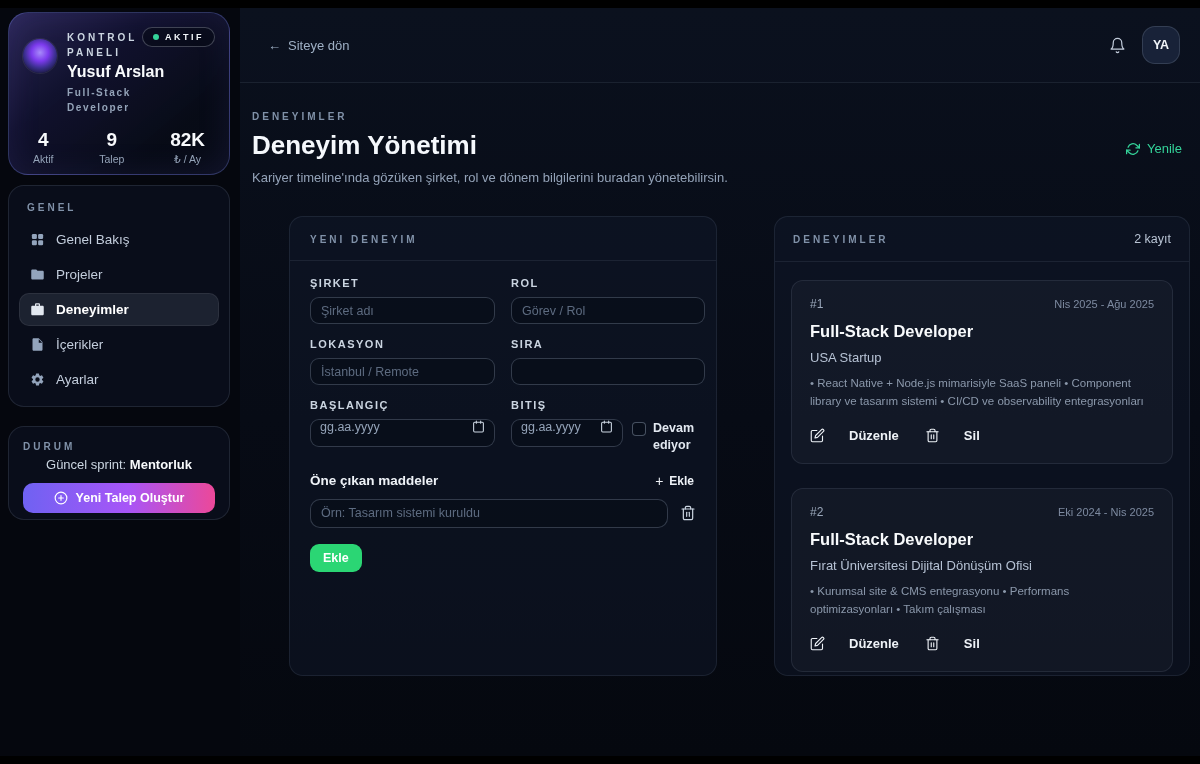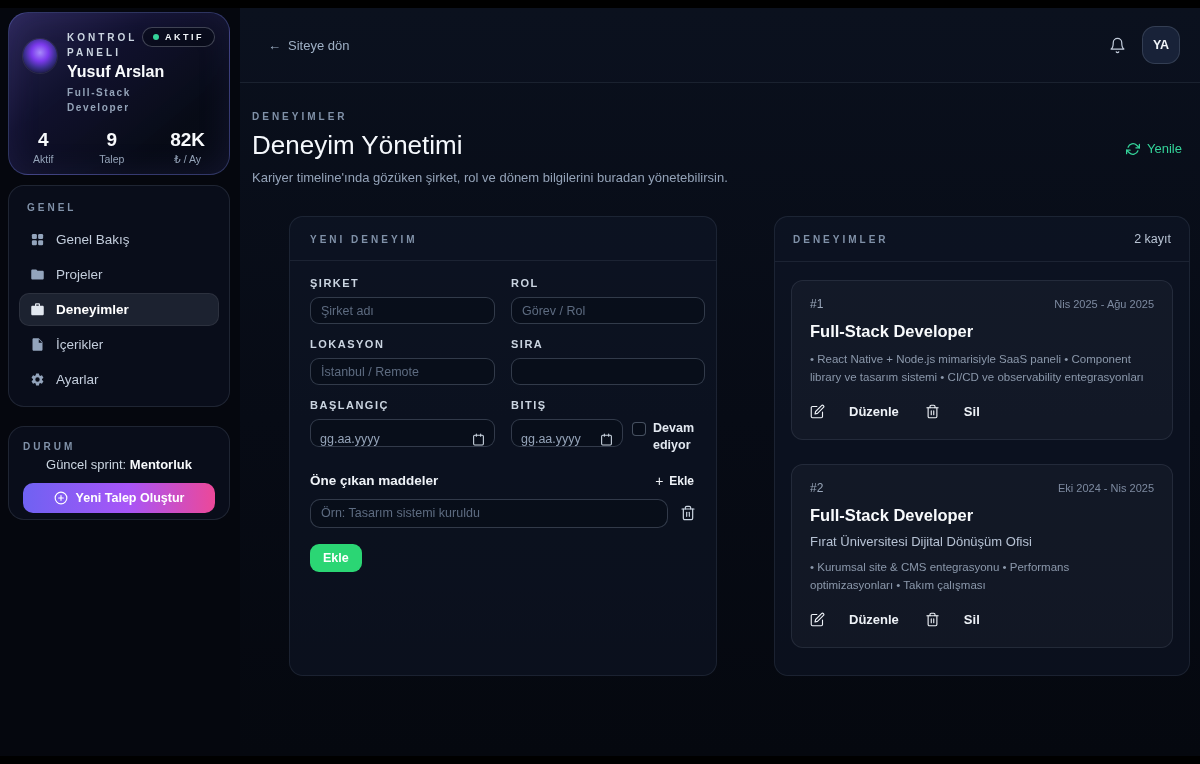--- a/index.html
+++ b/index.html
@@ -54,38 +54,38 @@
   .back-link { display:flex; align-items:center; gap:7px; color:#9fb0c5; font-size:13px; cursor:pointer; }
   .topbar-right { display:flex; align-items:center; gap:16px; }
   .bell { color:#c3cddc; cursor:pointer; display:flex; }
   .bell svg { width:17px; height:17px; }
   .user-chip { width:38px; height:38px; border-radius:13px; background:#182238; border:1px solid rgba(148,163,184,.22);
     color:#f1f5f9; font-size:12.5px; font-weight:bold; display:flex; align-items:center; justify-content:center; cursor:pointer; }
 
   .main { padding:28px 10px 0 12px; }
   .page-head { display:flex; justify-content:space-between; align-items:flex-start; }
   .eyebrow { font-size:10px; font-weight:bold; letter-spacing:3px; color:#8091a8; }
-  .page-title { font-size:26px; font-weight:normal; color:#f5f8fc; margin-top:8px; }
+  .page-title { font-size:26px; font-weight:bold; color:#f5f8fc; margin-top:8px; }
   .page-sub { font-size:13px; color:#94a3b8; margin-top:9px; }
   .refresh { display:flex; align-items:center; gap:7px; color:#34d399; font-size:13px; cursor:pointer; margin-top:30px; margin-right:8px; }
   .refresh svg { width:14px; height:14px; }
 
   .columns { display:flex; gap:20px; margin-top:31px; }
   .panel { background:rgba(15,23,42,.50); border:1px solid rgba(148,163,184,.13); border-radius:14px; height:460px;margin-left:37px; }
   .form-panel { width:428px; flex:0 0 428px; }
   .form-head { padding:17px 20px 15px 20px; border-bottom:1px solid rgba(148,163,184,.12); }
   .form-title { font-size:17px; font-weight:bold; color:#f8fafc; margin-top:6px; }
   .form-body { padding:16px 20px; }
   .fgrid { display:grid; grid-template-columns:1fr 1fr; column-gap:16px; row-gap:14px; }
   .flabel { font-size:11px; font-weight:bold; letter-spacing:1.5px; color:#cbd5e1; display:block; margin-bottom:8px; }
   .tinput { width:100%; height:27px; background:rgba(3,8,18,.35); border:1px solid rgba(148,163,184,.30); border-radius:9px;
     color:#e2e8f0; font-size:12.5px; font-family:inherit; padding:0 10px; outline:none; }
   .tinput::placeholder { color:#5d6b80; }
   .dateinput { height:28px; background:rgba(3,8,18,.35); border:1px solid rgba(148,163,184,.30); border-radius:9px;
-    display:flex; align-items:flex-end; justify-content:space-between; padding:0 9px; cursor:text; }
+    display:flex; align-items:flex-start; justify-content:space-between; padding:0 9px; cursor:text; }
   .dateinput .dv { font-size:12.5px; color:#94a3b8; }
   .dateinput svg { width:13px; height:13px; color:#cbd5e1; }
   .date-start { width:185px; }
   .date-end { width:112px; }
   .end-row { display:flex; align-items:flex-start; gap:9px; }
   .chkwrap { display:flex; gap:7px; align-items:flex-start; padding-top:1px; }
   .chk { width:14px; height:14px; border:1px solid rgba(148,163,184,.45); border-radius:4px; background:rgba(3,8,18,.4); margin-top:2px; flex:0 0 14px; cursor:pointer; }
   .chklabel { font-size:12.5px; color:#e2e8f0; line-height:1.35; width:52px; cursor:pointer;font-weight:bold; }
   .hl-head { display:flex; justify-content:space-between; align-items:center; margin-top:19px; }
   .hl-label { font-size:13.5px; font-weight:bold; color:#eef2f7; }
@@ -329,20 +329,21 @@
             <span class="count">2 kayıt</span>
           </div>
           <div class="list-body">
 
             <article class="exp-card">
               <div class="exp-top">
                 <span class="exp-index">#1</span>
                 <span class="exp-period">Nis 2025 - Ağu 2025</span>
               </div>
               <div class="exp-role">Full-Stack Developer</div>
+              <div class="exp-company">USA Startup</div>
               <div class="exp-highlights">• React Native + Node.js mimarisiyle SaaS paneli  • Component library ve tasarım sistemi  • CI/CD ve observability entegrasyonları</div>
               <div class="exp-actions">
                 <button class="exp-btn">
                   <svg viewBox="0 0 24 24" fill="none" stroke="currentColor" stroke-width="1.8" stroke-linecap="round" stroke-linejoin="round">
                         <path d="M11 4H4a2 2 0 0 0-2 2v14a2 2 0 0 0 2 2h14a2 2 0 0 0 2-2v-7"></path>
                         <path d="M18.5 2.5a2.121 2.121 0 0 1 3 3L12 15l-4 1 1-4 9.5-9.5z"></path>
                       </svg>
                   <span>Düzenle</span>
                 </button>
                 <button class="exp-btn">

